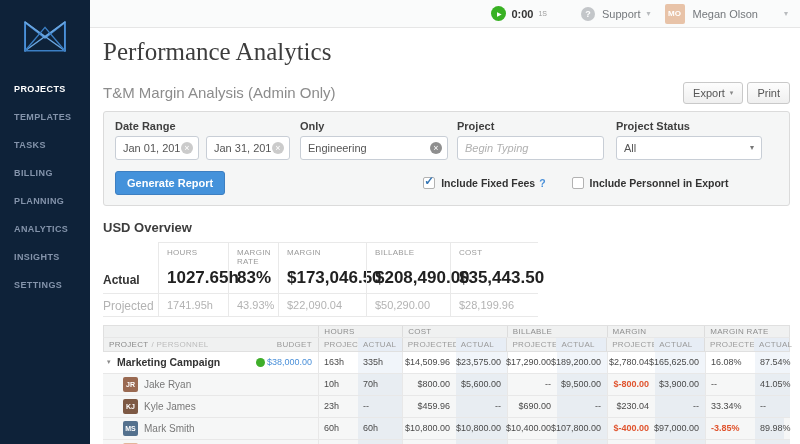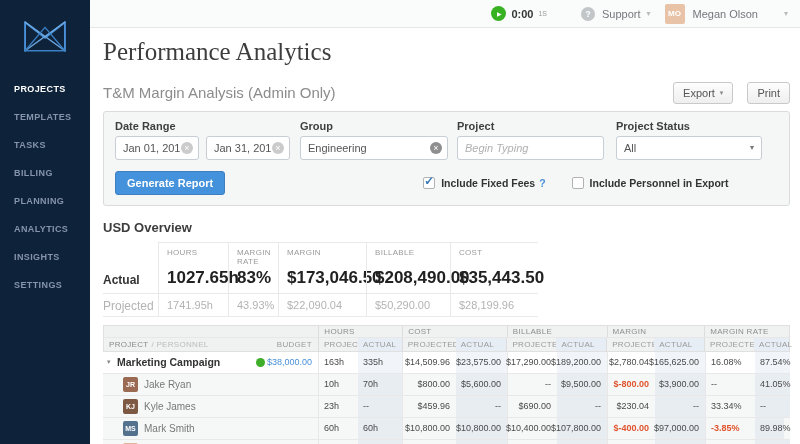--- a/index.html
+++ b/index.html
@@ -25,21 +25,21 @@
   .chev { font-size:8px; color:#b8bbbe; margin-left:6px; cursor:pointer; }
   .tb-avatar { width:20px; height:20px; border-radius:2px; color:#fff; font-size:8px; font-weight:bold; display:flex; align-items:center; justify-content:center; margin-left:14px; cursor:pointer; }
   .user-name { font-size:11px; color:#74787c; margin-left:8px; cursor:pointer; }
   .user-chev { margin-left:26px; }
 
   
   .main { position:absolute; left:90px; top:28px; right:0; bottom:0; background:#fff; padding:0 10px 0 13px; overflow:hidden; }
   .page-title { font-family:"Liberation Serif", serif; font-weight:normal; font-size:25px; line-height:1.1; color:#3d3d3d; margin-top:10px; }
   .report-header { display:flex; align-items:center; margin-top:16px; }
   .report-title { font-size:15px; color:#8c8c8c; }
-  .header-buttons { margin-left:auto; display:flex; gap:14px; }
+  .header-buttons { margin-left:auto; display:flex; gap:4px; }
   .btn-light { background:linear-gradient(#fdfdfd,#efefef); border:1px solid #c9c9c9; border-radius:3px; font-size:11px; color:#555; padding:4px 9px; display:flex; align-items:center; gap:5px; cursor:pointer; }
   .btn-light .dd-caret { font-size:7px; color:#888; }
 
   
   .filter-card { margin-top:7px; background:#f5f6f6; border:1px solid #dbdbdb; border-radius:3px; padding:8px 11px 10px; }
   .filter-row1 { display:flex; }
   .field-label { font-size:11px; font-weight:bold; color:#3f3f3f; margin-bottom:4px; }
   .inp { position:relative; background:#fff; border:1px solid #c8ced6; border-radius:3px; height:24px; display:flex; align-items:center; padding:0 18px 0 7px; }
   .inp input { border:none; outline:none; width:100%; font-size:11px; color:#555; background:transparent; font-family:inherit; }
   .inp input::placeholder { color:#b0b0b0; font-style:italic; }
@@ -164,21 +164,21 @@
               <input value="Jan 01, 2015" style="">
               <span class="clear-icon">×</span>
             </div>
             <div class="inp w-date">
               <input value="Jan 31, 2015" style="">
               <span class="clear-icon">×</span>
             </div>
           </div>
         </div>
         <div class="w-group">
-          <div class="field-label">Group</div>
+          <div class="field-label">Only</div>
           <div class="inp">
             <input value="Engineering" style="">
             <span class="clear-icon dark">×</span>
           </div>
         </div>
         <div class="w-project">
           <div class="field-label">Project</div>
           <div class="inp">
             <input placeholder="Begin Typing" style="">
           </div>

